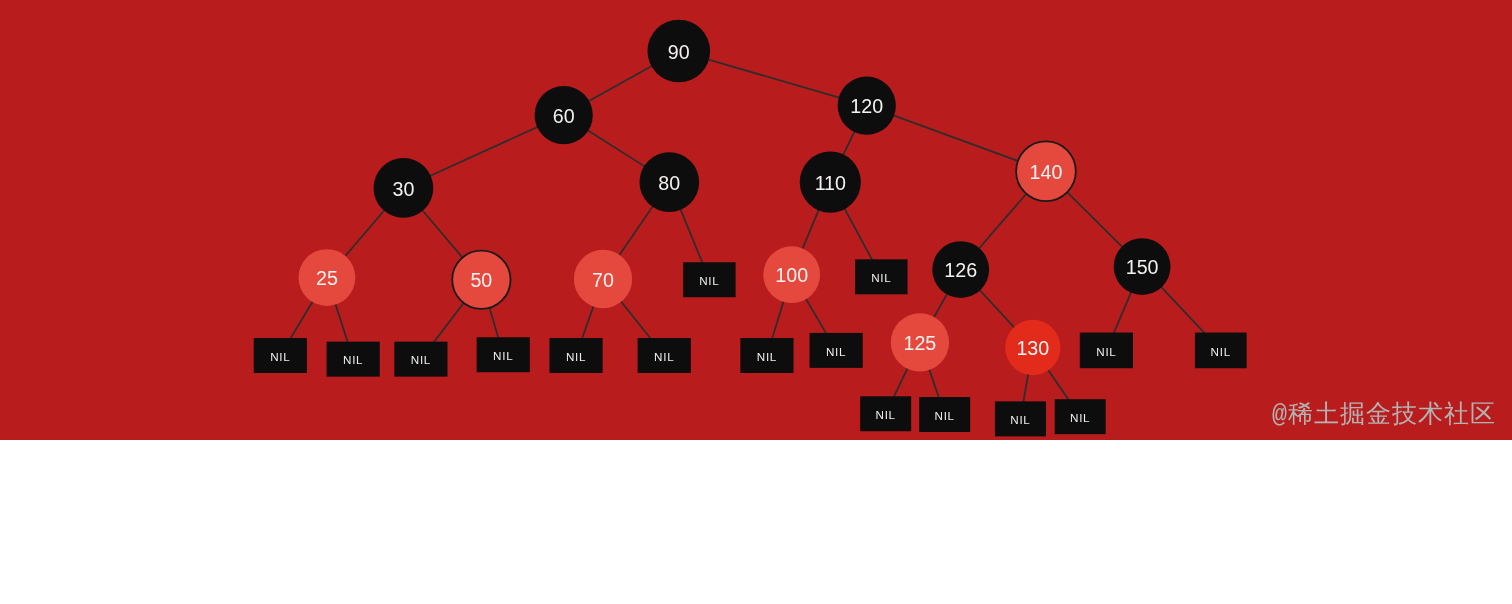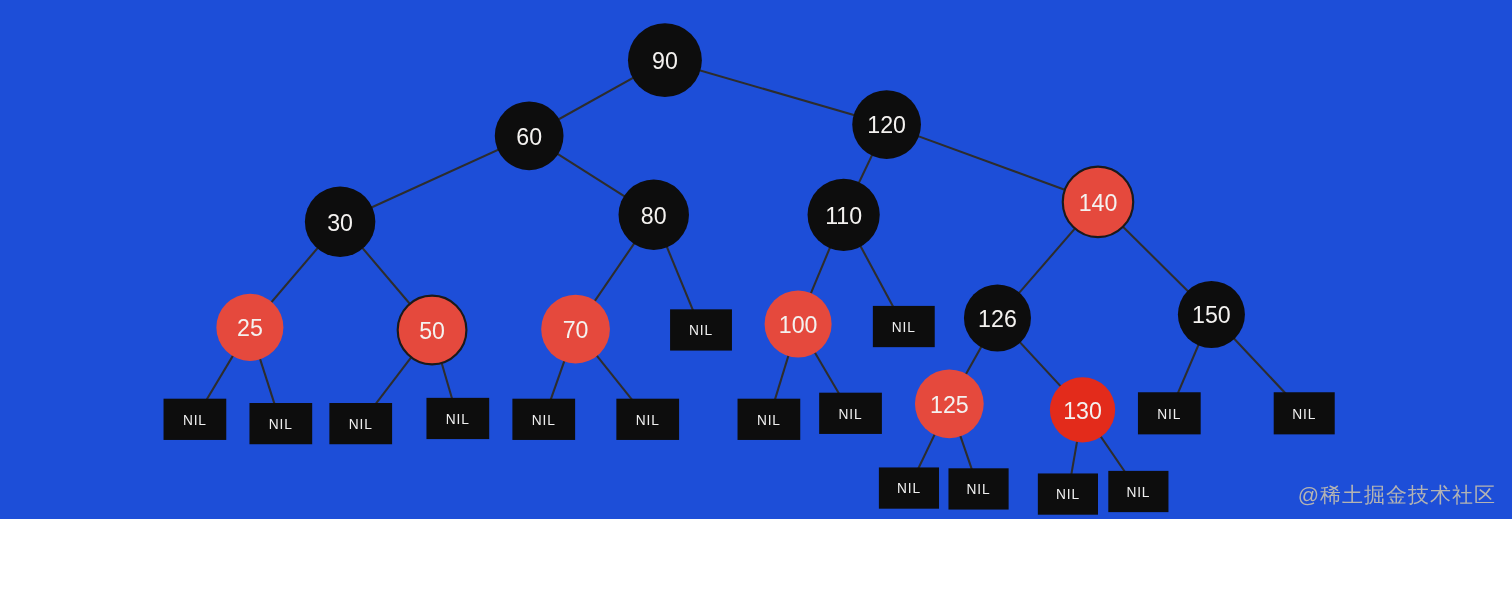--- a/index.html
+++ b/index.html
@@ -4,22 +4,22 @@
 <style>
   html, body {
     margin: 0;
     padding: 0;
     background: #ffffff;
     font-family: "Liberation Sans", sans-serif;
   }
   .stage {
     position: relative;
     width: 1512px;
-    height: 519px;
-    background: #1d4ed8;
+    height: 440px;
+    background: #b91c1c;
     overflow: hidden;
   }
   svg.tree {
     position: absolute;
     left: 0;
     top: 0;
     width: 100%;
     height: 100%;
     display: block;
   }
@@ -40,23 +40,23 @@
     font-family: "Liberation Sans", sans-serif;
     font-size: 16px;
     letter-spacing: 1px;
     text-anchor: middle;
     dominant-baseline: central;
   }
   .watermark {
     position: absolute;
     right: 16px;
     bottom: 10px;
-    font-size: 21px;
+    font-size: 25px;
     color: #b3b3b3;
-    font-family: Liberation Sans, sans-serif;
+    font-family: Liberation Mono, monospace;
     letter-spacing: 1px;
     user-select: none;
   }
 </style>
 </head>
 <body>
 
 <div class="stage">
   <svg class="tree" id="tree-svg" viewBox="0 0 1512 604">
       <line x1="650" y1="70" x2="492" y2="158" class="edge" stroke="#2d2d2d"></line>

